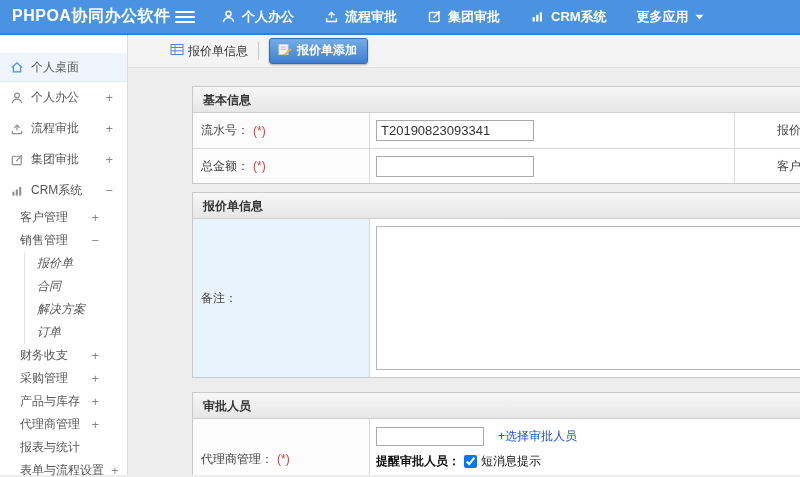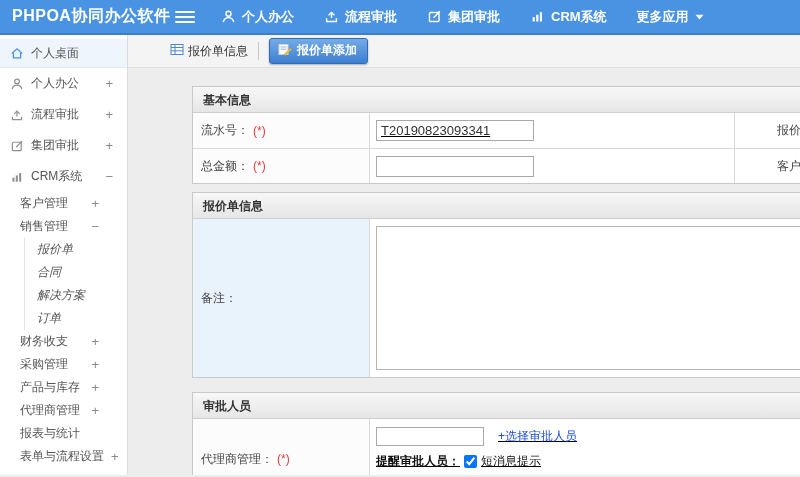--- a/index.html
+++ b/index.html
@@ -16,21 +16,21 @@
   .topnav { display:flex; align-items:center; margin-left:26px; gap:30px;
     font-size:13px; font-weight:600; white-space:nowrap; }
   .tn-item { display:flex; align-items:center; gap:6px; cursor:pointer; }
   .tn-item svg { display:block; }
 
   
   .layout { display:flex; height:440px; }
 
   
   .sidebar { width:128px; background:#fff; border-right:1px solid #dcdcdc;
-    padding-top:4px; font-size:12px; color:#555; flex:none; }
+    padding-top:18px; font-size:12px; color:#555; flex:none; }
   .side-item { position:relative; display:flex; align-items:center; gap:7px;
     height:31px; padding-left:10px; cursor:pointer; white-space:nowrap; }
   .side-item .exp { position:absolute; right:14px; color:#888; font-size:13px; }
   .side-item.active { background:#eef5fc; border-bottom:1px solid #e3e9ef; height:29px; }
   .side-item.lvl1 { height:23px; padding-left:20px; }
   .side-item.lvl1 .exp { right:28px; }
   .side-item.lvl2 { height:23px; margin-left:24px; border-left:1px solid #e4e4e4; padding-left:12px;font-style:italic; }
   .side-item.exp-inline .exp { position:static; margin-left:0; }
   .s-icon { display:flex; align-items:center; color:#8f8f8f; }
   .s-icon.home { color:#4a93e2; }
@@ -51,21 +51,21 @@
   .panel-basic { margin-bottom:8px; }
   .panel-quote { margin-bottom:14px; }
   .panel-header { height:26px; line-height:26px; background:linear-gradient(#f7f7f7,#e6e6e6);
     border-bottom:1px solid #cfcfcf; font-weight:bold; color:#333; padding-left:10px; font-size:12px; }
   .frow { display:flex; }
   .frow + .frow { border-top:1px solid #d9d9d9; }
   .frow-std { height:35px; }
   .c-label { width:176px; background:#fcfcfc; display:flex; align-items:center;
     padding-left:8px; font-size:12px; color:#444; flex:none; white-space:nowrap; }
   .c-field { width:366px; border-left:1px solid #d9d9d9; border-right:1px solid #d9d9d9;
-    display:flex; align-items:center; padding-left:6px; flex:none;text-decoration:underline; }
+    display:flex; align-items:center; padding-left:6px; flex:none; }
   .c-label2 { flex:1; display:flex; align-items:center; padding-left:42px;
     font-size:12px; color:#444; white-space:nowrap; }
   .req { color:#e23c3c; margin-left:4px; font-size:12px; }
   input.txt { width:158px; height:21px; border:1px solid #a9a9a9; font-size:13px;
     padding:0 4px; color:#333; background:#fff; font-family:inherit; }
 
   .frow-note { height:158px; }
   .c-label.note { background:#e9f3fc; }
   .c-field.wide { width:auto; flex:1; border-right:none; align-items:flex-start; padding-top:7px; }
   textarea.memo { width:612px; height:144px; border:1px solid #b5b5b5; resize:none;

